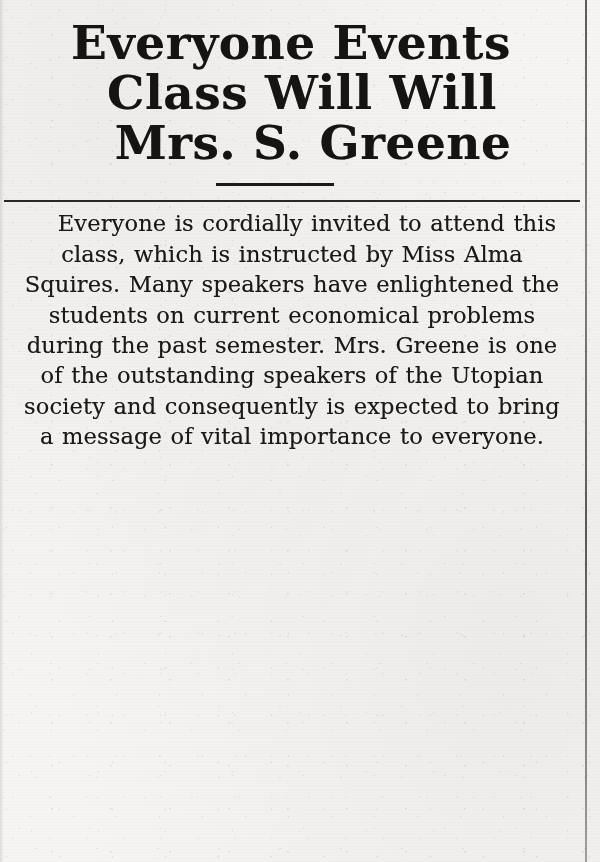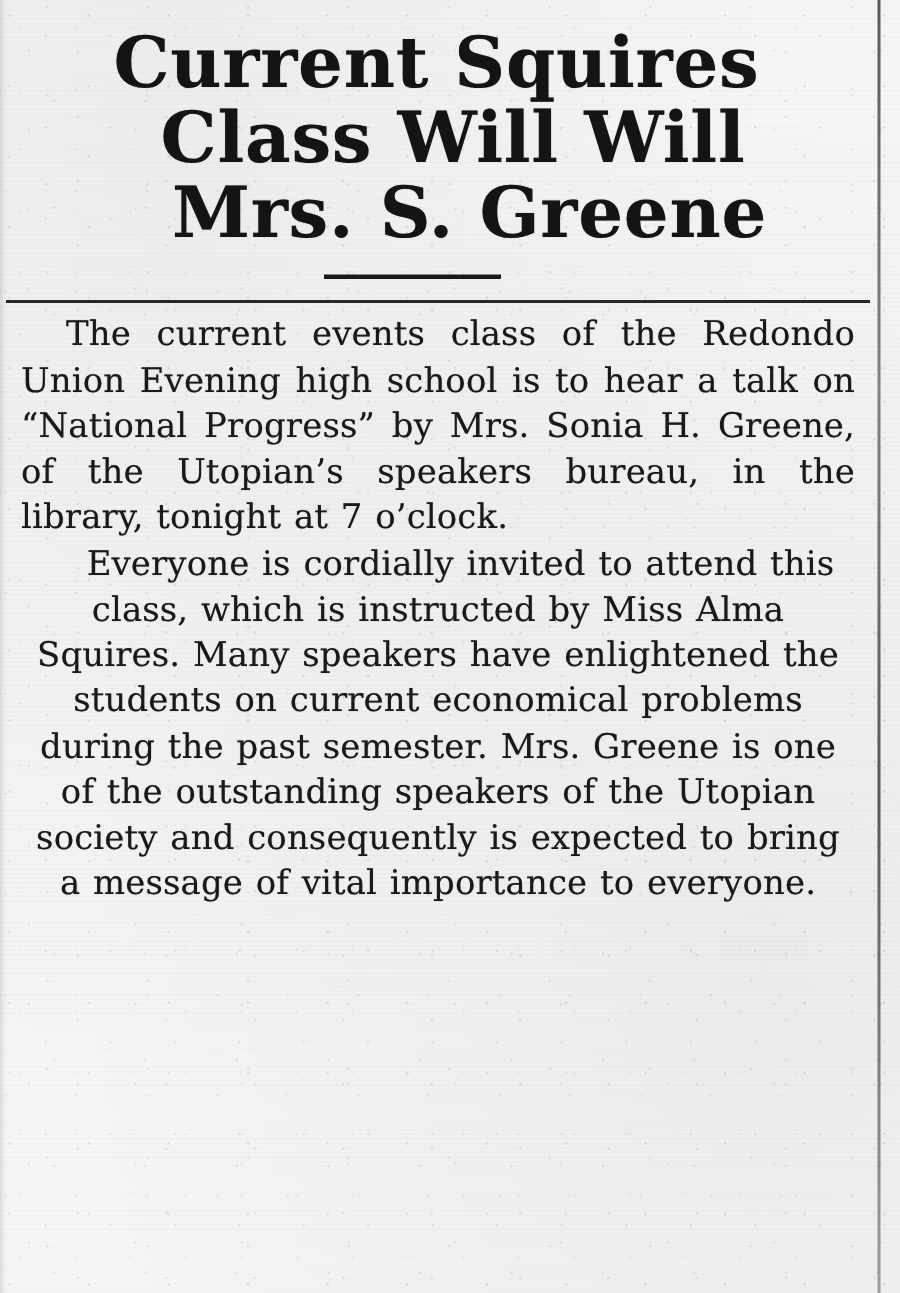--- a/index.html
+++ b/index.html
@@ -121,27 +121,26 @@
 </style>
 </head>
 <body>
 
 <div class="clipping">
 
   <div class="edge-left"></div>
   <div class="column-rule"></div>
 
   <div class="headline">
-    <div class="headline-line hl1 ink">Current Squires</div>
+    <div class="headline-line hl1 ink">Everyone Events</div>
     <div class="headline-line hl2 ink">Class Will Will</div>
     <div class="headline-line hl3 ink">Mrs. S. Greene</div>
   </div>
 
   <div class="rule-short"></div>
   <div class="rule-full"></div>
 
   <div class="body">
-    <p class="para ink">The current events class of the Redondo Union Evening high school is to hear a talk on “National Progress” by Mrs. Sonia H. Greene, of the Utopian’s speakers bureau, in the library, tonight at 7 o’clock.</p>
     <p class="para last ink">Everyone is cordially invited to attend this class, which is instructed by Miss Alma Squires. Many speakers have enlightened the students on current economical problems during the past semester. Mrs. Greene is one of the outstanding speakers of the Utopian society and consequently is expected to bring a message of vital importance to everyone.</p>
   </div>
 
   <div class="grain"></div>
 </div>
 
 </body></html>

